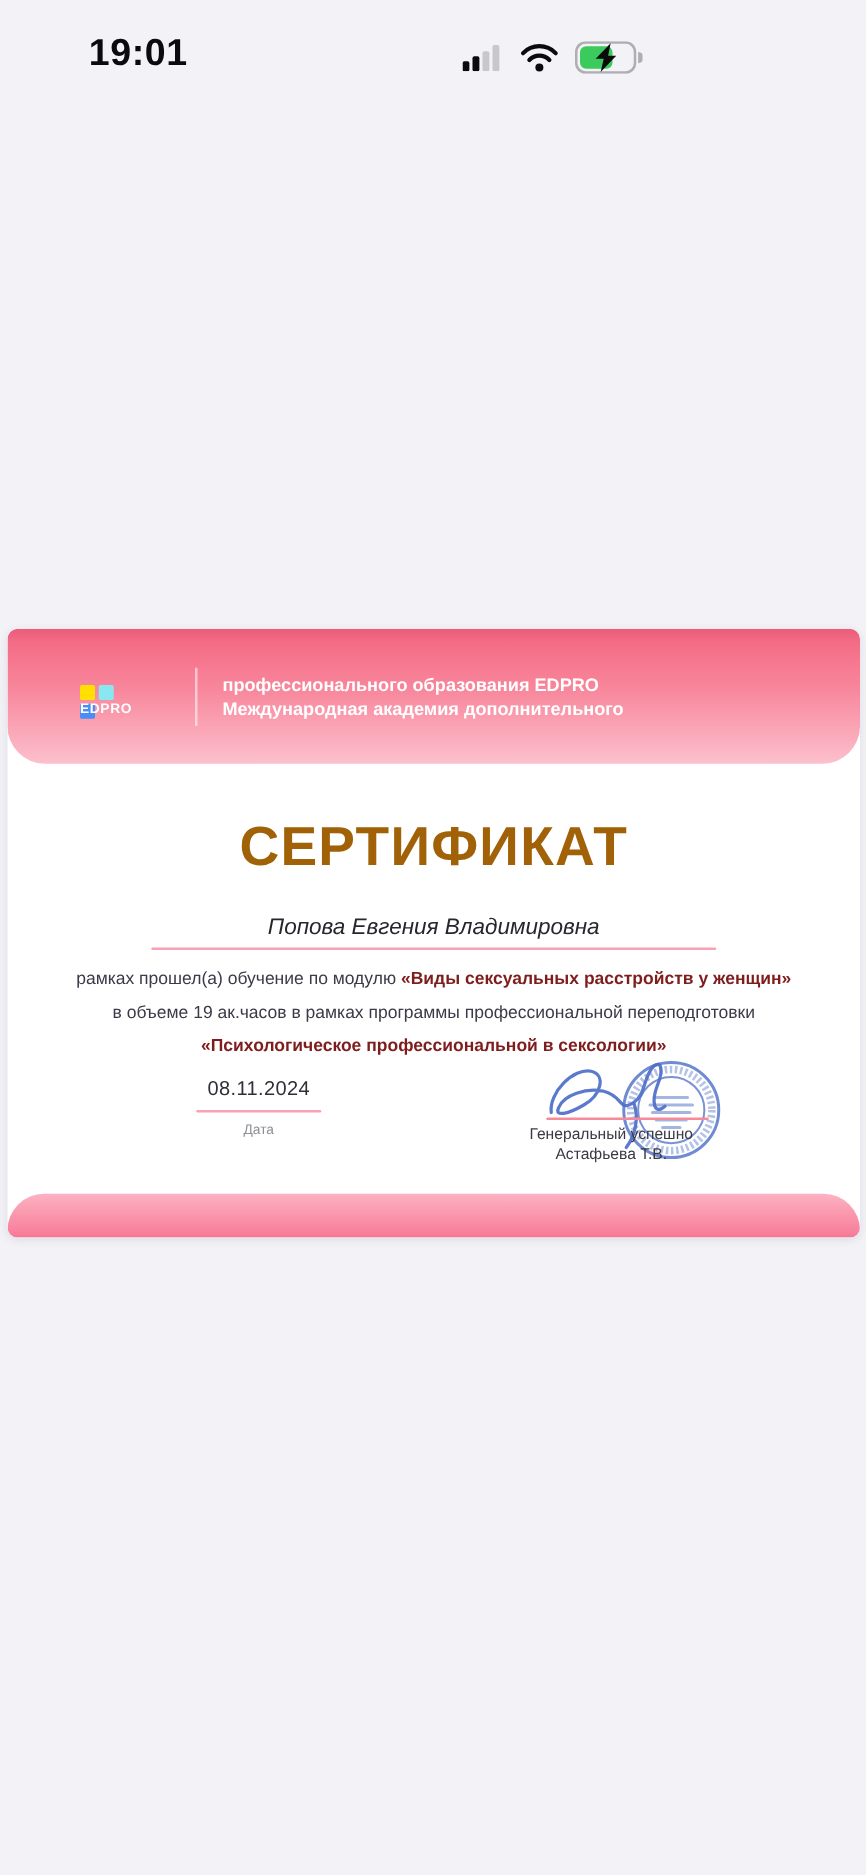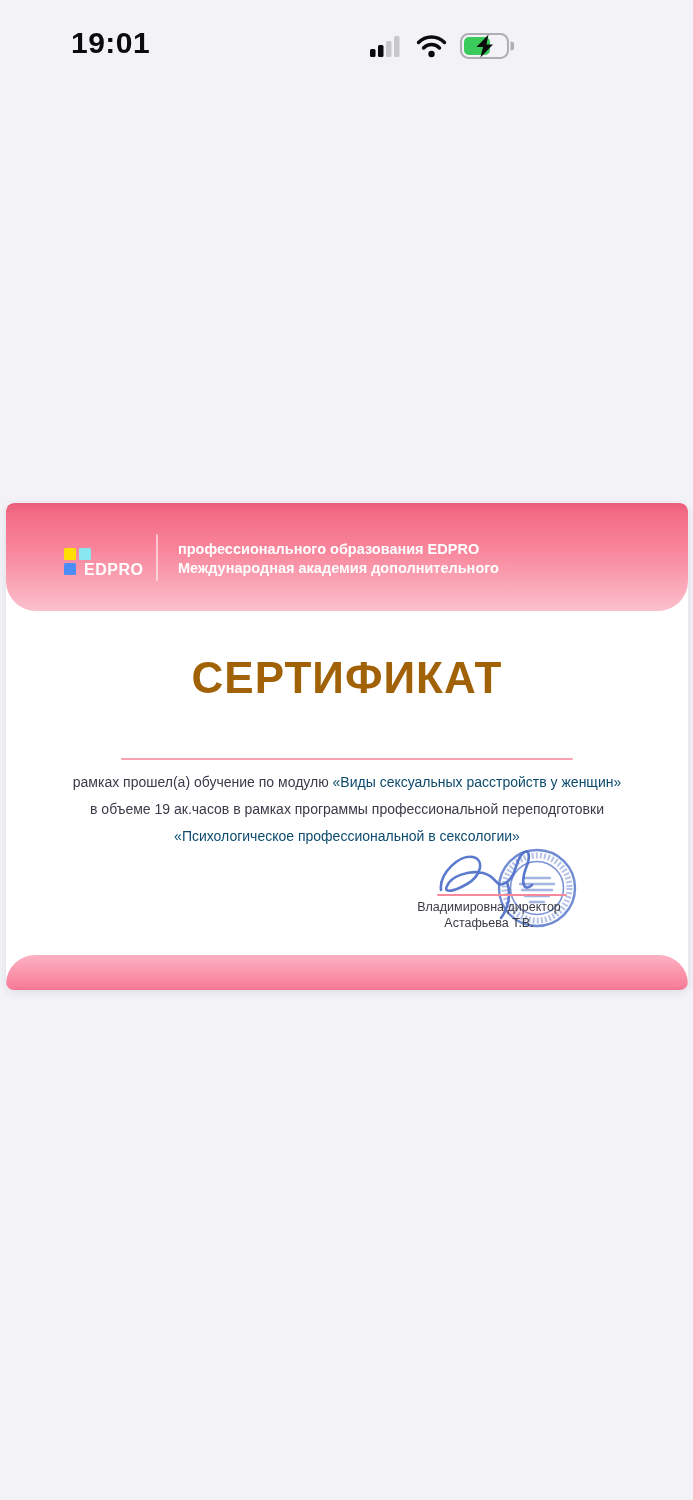--- a/index.html
+++ b/index.html
@@ -34,41 +34,41 @@
     background: linear-gradient(180deg, #FCB2C2 0%, #FA93AA 55%, #F87E9B 92%, #F3738F 100%);
     border-radius: 30px 30px 6px 6px;
   }
 
   
   .logo { position: absolute; left: 58px; top: 45px; width: 90px; height: 28px; }
   .sq { position: absolute; width: 12px; height: 12px; border-radius: 1.5px; }
   .sq-yellow { left: 0; top: 0; background: #FFE000; }
   .sq-cyan   { left: 15px; top: 0; background: #88E7F1; }
   .sq-blue   { left: 0; top: 15px; background: #4A8DF6; }
-  .wordmark { position: absolute; left: 20px; top: 13px; color: #FFFFFF; font-size: 16px; font-weight: 700; letter-spacing: 0.5px; }
+  .wordmark { position: absolute; left: 0; top: 13px; color: #FFFFFF; font-size: 11px; font-weight: 700; letter-spacing: 0.5px; }
 
   .hdr-divider { position: absolute; left: 150px; top: 31px; width: 2px; height: 47px; background: rgba(255,255,255,0.55); border-radius: 1px; }
   .academy { position: absolute; left: 172px; top: 37px; color: #FFFFFF; font-size: 14.5px; font-weight: 700; line-height: 19px; }
 
   .cert-title {
     position: absolute; left: 0; top: 150px; width: 100%;
     text-align: center; color: #a16207; font-size: 44px; font-weight: 700; letter-spacing: 1px;
   }
 
   .recipient {
     position: absolute; left: 0; top: 228px; width: 100%;
     text-align: center; color: #26262E; font-size: 18px; font-style: italic; font-weight: 500;
   }
   .name-line { position: absolute; left: 115px; top: 255px; width: 452px; height: 2px; background: #F9A2B4; border-radius: 1px; }
 
   .body-text {
     position: absolute; left: 36px; top: 266px; width: 610px;
     text-align: center; color: #3A3A48; font-size: 14px; font-weight: 500; line-height: 27px;
   }
-  .em { color: #0c4a6e; font-weight: 400; }
+  .em { color: #7f1d1d; font-weight: 700; }
 
   
   .date-block { position: absolute; left: 121px; top: 360px; width: 160px; text-align: center; }
   .date-value { font-size: 16px; color: #2F2F38; letter-spacing: 0.3px; }
   .date-line { width: 100px; height: 1.5px; background: #F9A2B4; margin: 7px auto 0 auto; border-radius: 1px; }
   .date-label { margin-top: 8px; font-size: 11px; color: #8E8E96; }
 
   
   .sign-art { position: absolute; left: 405px; top: 335px; width: 205px; height: 102px; }
   .sign-line { position: absolute; left: 431px; top: 391px; width: 130px; height: 1.5px; background: #F58B9A; border-radius: 1px; }
@@ -117,27 +117,33 @@
     </div>
     <div class="hdr-divider"></div>
     <div class="academy">
       <div>профессионального образования EDPRO</div>
       <div>Международная академия дополнительного</div>
     </div>
   </div>
 
   <div class="cert-title">СЕРТИФИКАТ</div>
 
+  <div class="recipient">Попова Евгения Владимировна</div>
   <div class="name-line"></div>
 
   <div class="body-text">
     <div><span>рамках прошел(а) обучение по модулю</span> <span class="em">«Виды сексуальных расстройств у женщин»</span></div>
     <div><span>в объеме 19 ак.часов в рамках программы профессиональной переподготовки</span> <span class="em">«Психологическое профессиональной в сексологии»</span></div>
   </div>
 
+  <div class="date-block">
+    <div class="date-value">08.11.2024</div>
+    <div class="date-line"></div>
+    <div class="date-label">Дата</div>
+  </div>
 
   <div class="sign-art">
     <svg width="205" height="102" viewBox="0 0 205 102">
 
       <g stroke="#4C6EC5" fill="none">
         <circle cx="126" cy="50" r="38" stroke-width="2.4" opacity="0.8"></circle>
         <circle cx="126" cy="50" r="32.5" stroke-width="6" opacity="0.42" stroke-dasharray="2 2.1"></circle>
         <circle cx="126" cy="50" r="26.5" stroke-width="1.6" opacity="0.75"></circle>
         <g stroke-width="2.4" opacity="0.5" stroke-linecap="round">
           <line x1="113" y1="40" x2="139" y2="40"></line>
@@ -149,18 +155,18 @@
       </g>
 
       <g stroke="#4E6FC9" fill="none" stroke-width="2.6" stroke-linecap="round" opacity="0.92">
         <path d="M30 52 C 28 36, 48 16, 62 19 C 74 22, 70 38, 56 46 C 44 53, 32 56, 36 48 C 40 38, 58 32, 72 35 C 88 39, 84 52, 96 44 C 106 37, 104 22, 112 15 C 118 10, 120 18, 115 30 C 110 43, 112 55, 121 47"></path>
         <path d="M96 44 C 101 58, 96 72, 90 80"></path>
       </g>
     </svg>
   </div>
   <div class="sign-line"></div>
   <div class="director">
-    <div>Владимировна директор</div>
+    <div>Генеральный успешно</div>
     <div>Астафьева Т.В.</div>
   </div>
 
   <div class="band-bottom"></div>
 </div>
 
 </body></html>

